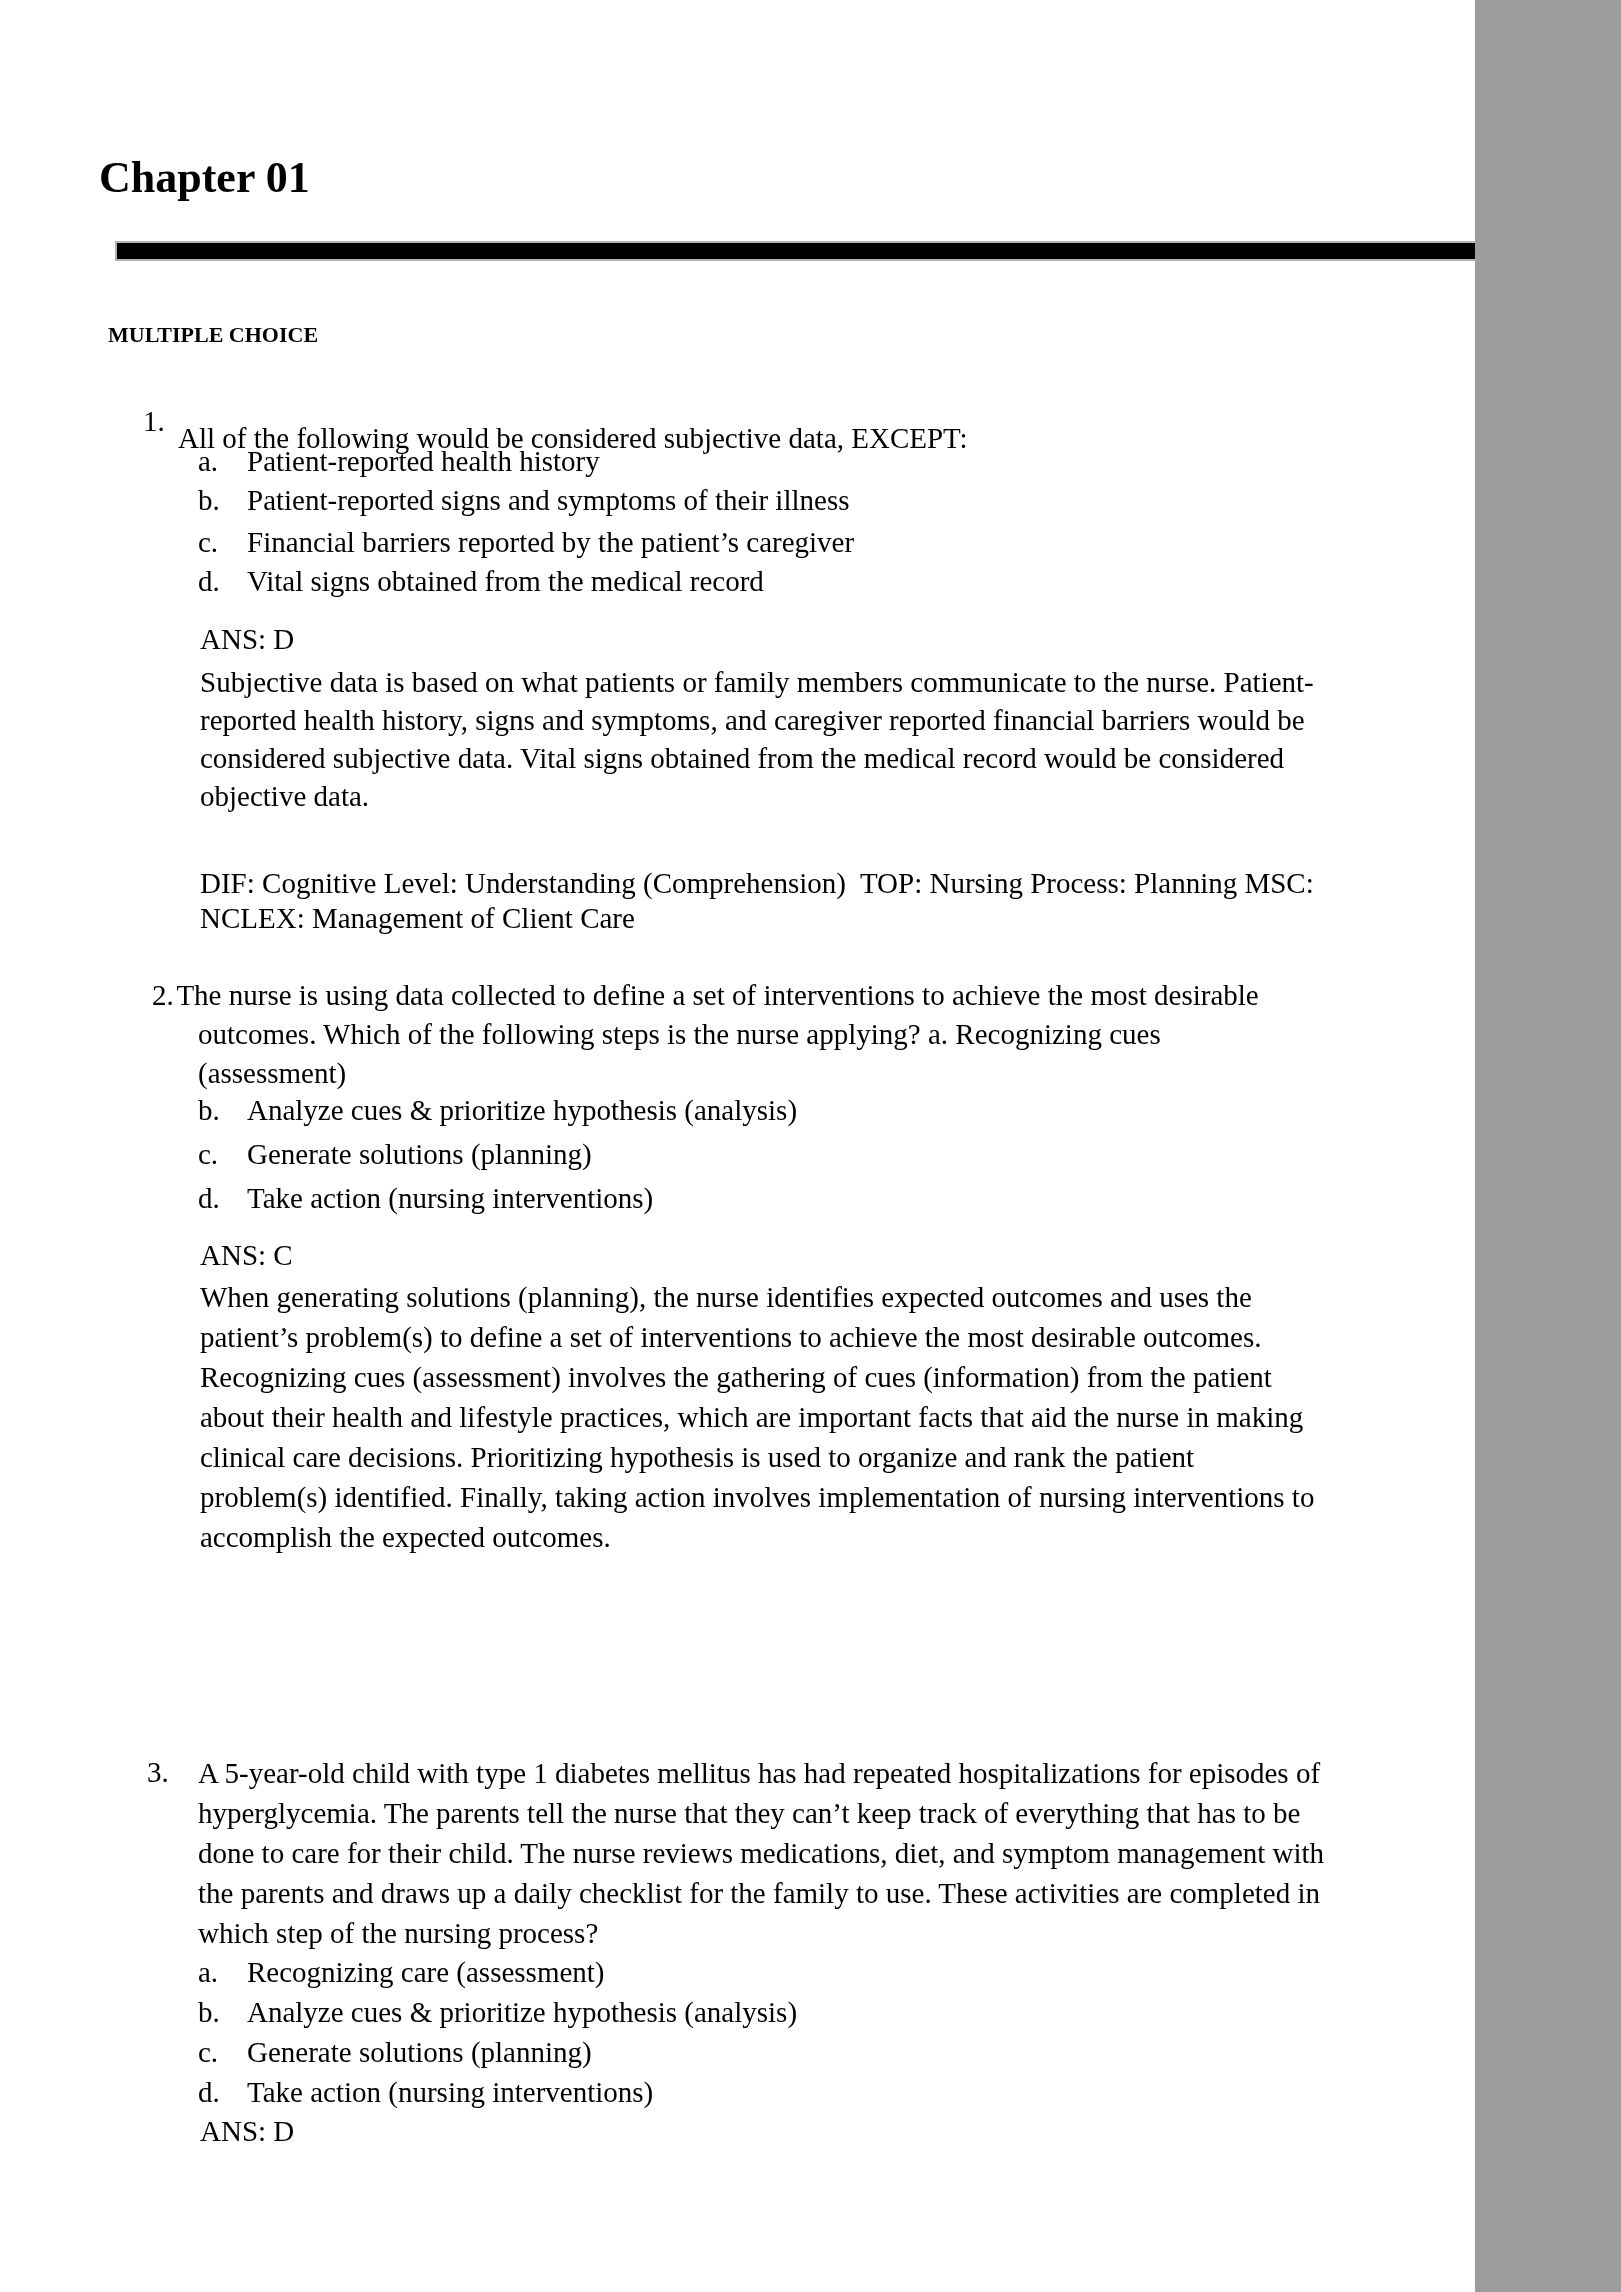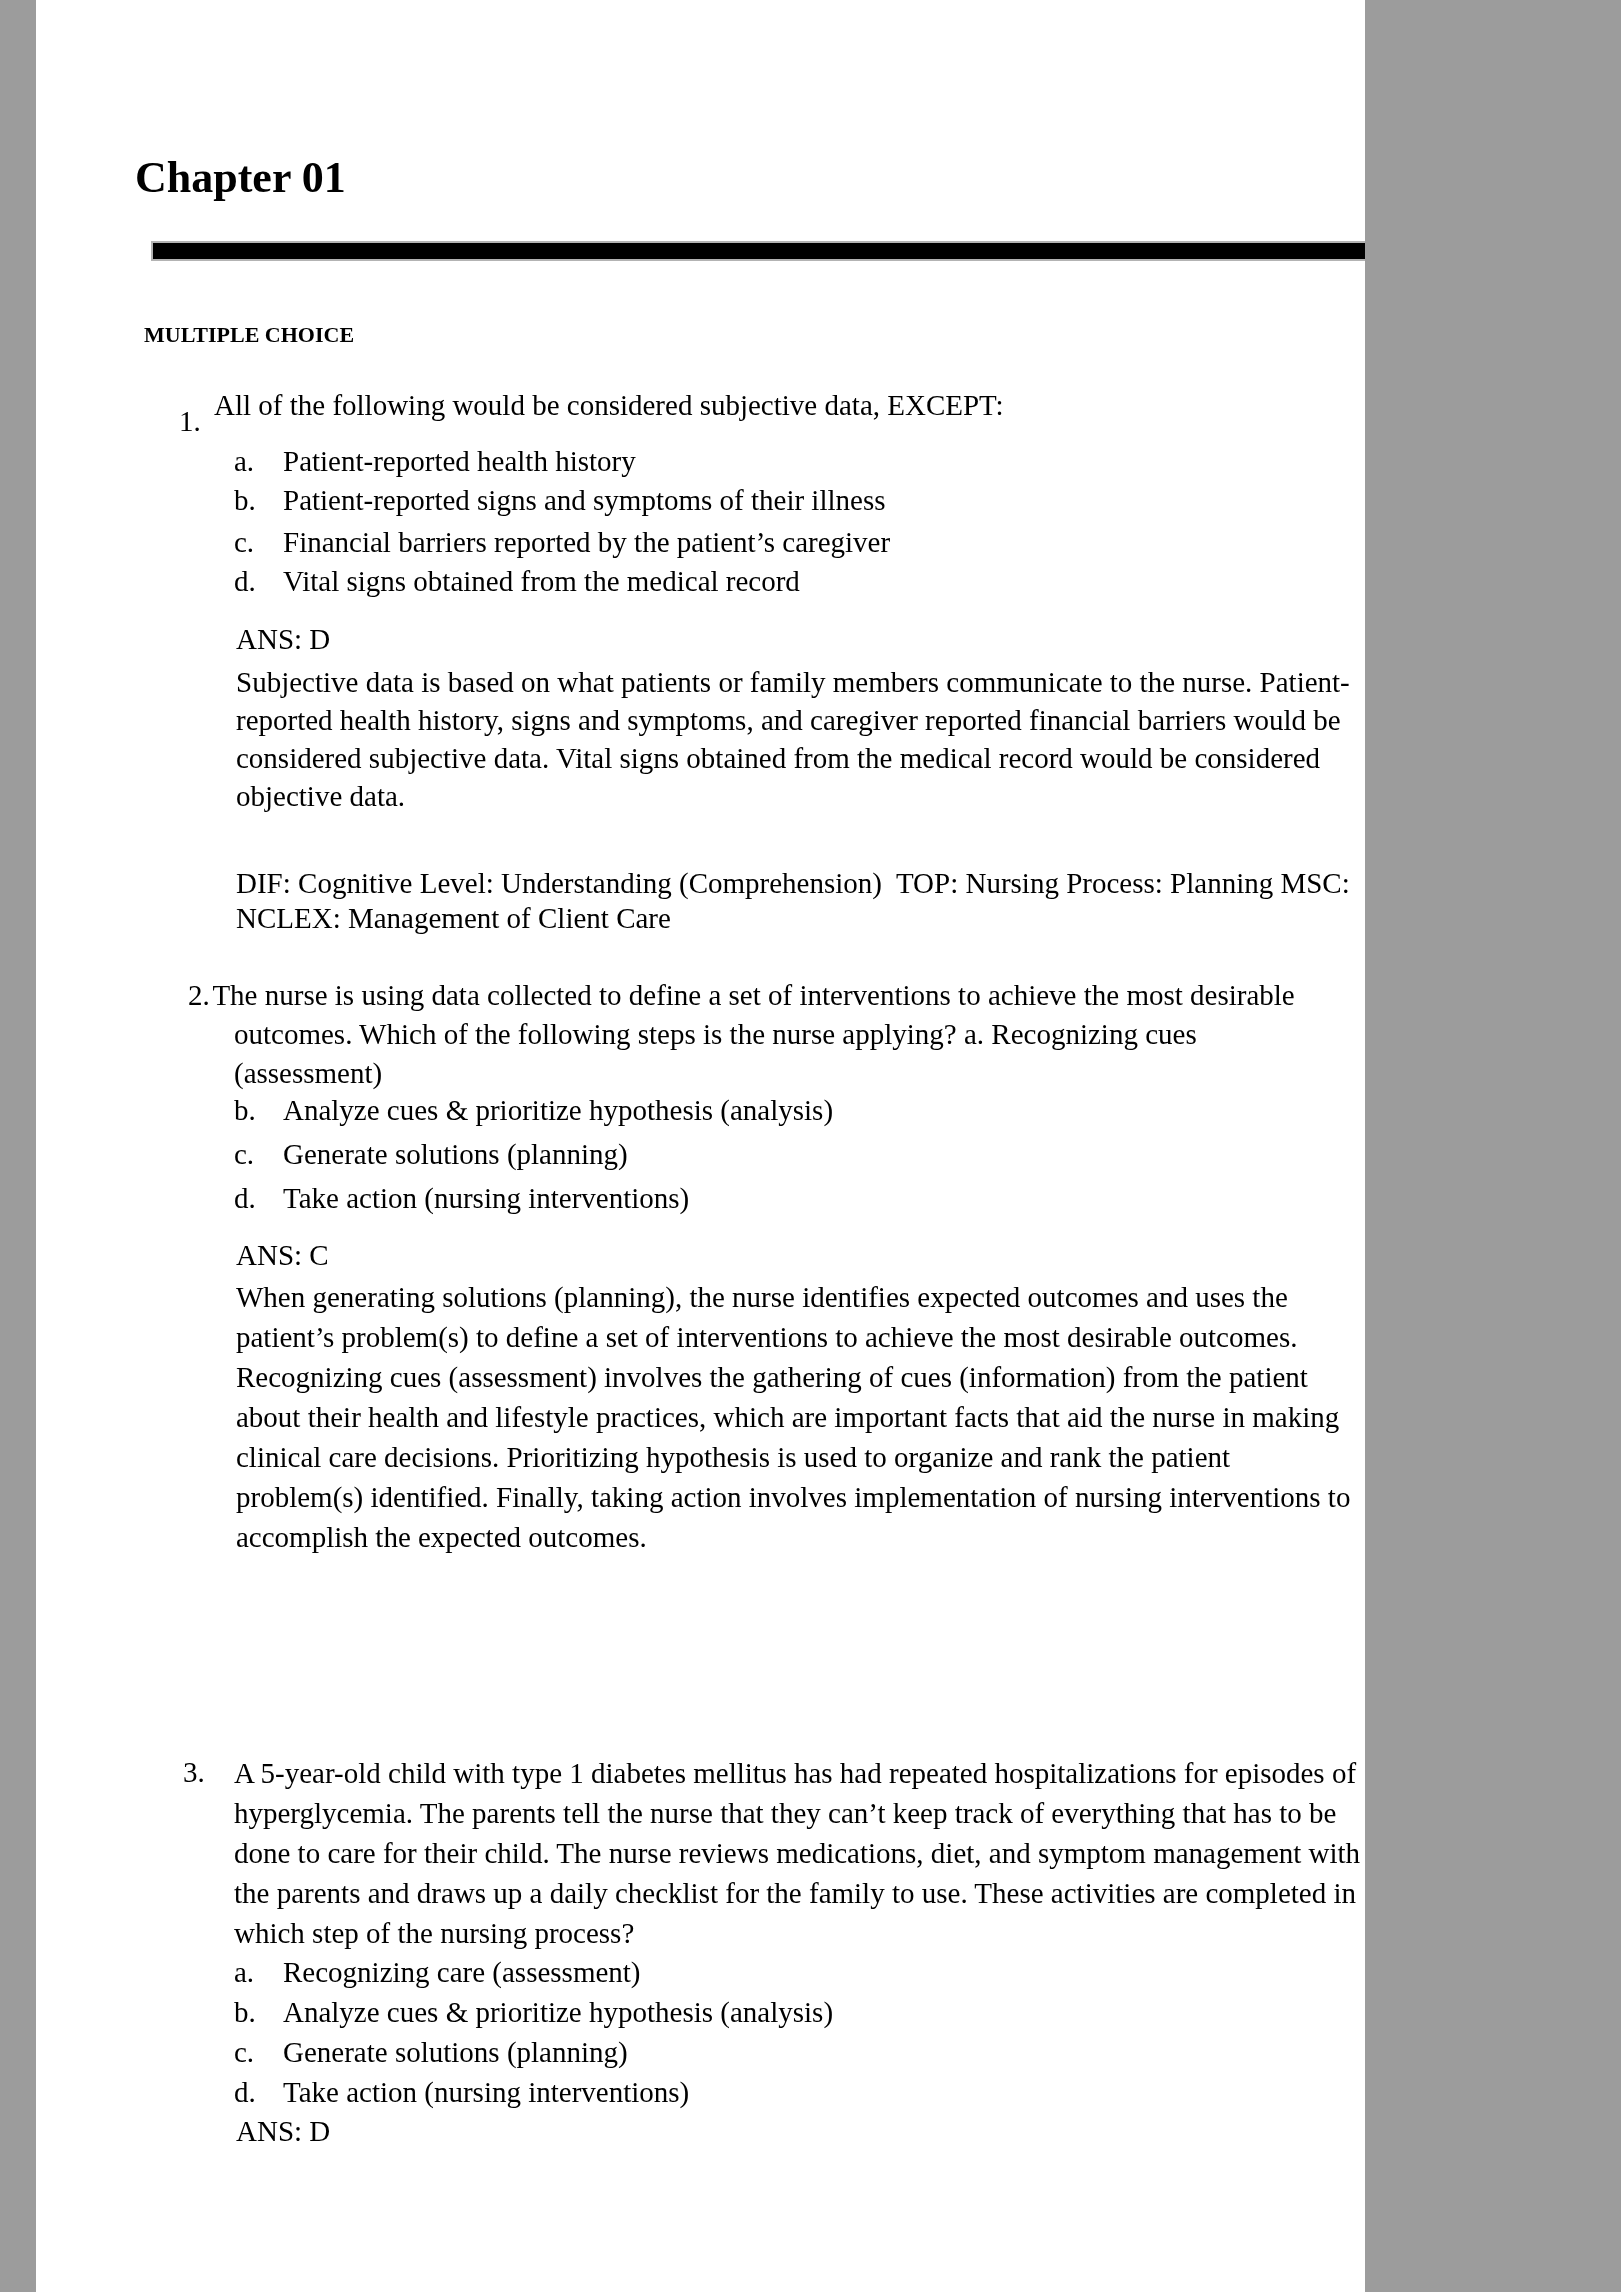--- a/index.html
+++ b/index.html
@@ -1,24 +1,23 @@
 <!DOCTYPE html>
 <html><head>
 <meta charset="utf-8">
 <style>
   html,body{margin:0;padding:0;background:#9c9c9c;}
   .page{
     position:relative;
-    width:1329px;height:2293px;
+    width:1475px;height:2293px;
     background:#ffffff;
     font-family:"Liberation Serif","DejaVu Serif",serif;
     color:#000000;
     font-size:29px;line-height:39px;
     overflow:hidden;
-    margin-left:36px;
   }
   .abs{position:absolute;white-space:pre;}
   .chapter{font-size:44px;line-height:49px;font-weight:bold;margin:0;}
   .mc-head{font-size:22px;line-height:39px;font-weight:bold;margin:0;}
   .rule{position:absolute;background:#000000;outline:2px solid #b3b3b3;}
   .qnum{position:absolute;white-space:pre;}
   .stem{position:absolute;white-space:pre;}
   .hang{text-indent:-21.6px;}
   .opts{position:absolute;}
   .opt{display:flex;line-height:39px;}
@@ -39,21 +38,21 @@
 
 <div class="page">
 
   <h1 class="chapter abs" style="left:99px;top:153px;">Chapter 01</h1>
 
   <div class="rule" style="left:117px;top:243px;width:1361px;height:15.7px;"></div>
 
   <h2 class="mc-head abs" style="left:108px;top:315px;">MULTIPLE CHOICE</h2>
 
   <div class="qnum" style="left:143px;top:402px;">1.</div>
-  <div class="stem" style="left:178px;top:386px;font-family:Liberation Serif, serif;">All of the following would be considered subjective data, EXCEPT:</div>
+  <div class="stem" style="left:178px;top:419px;font-family:Liberation Serif, serif;">All of the following would be considered subjective data, EXCEPT:</div>
 
   <div class="opts" style="left:198px;top:442px;">
     <div class="opt">
       <span class="letter">a.</span>
         <span class="otext">Patient-reported health history</span>
     </div>
     <div class="opt">
       <span class="letter">b.</span>
         <span class="otext">Patient-reported signs and symptoms of their illness</span>
     </div>

